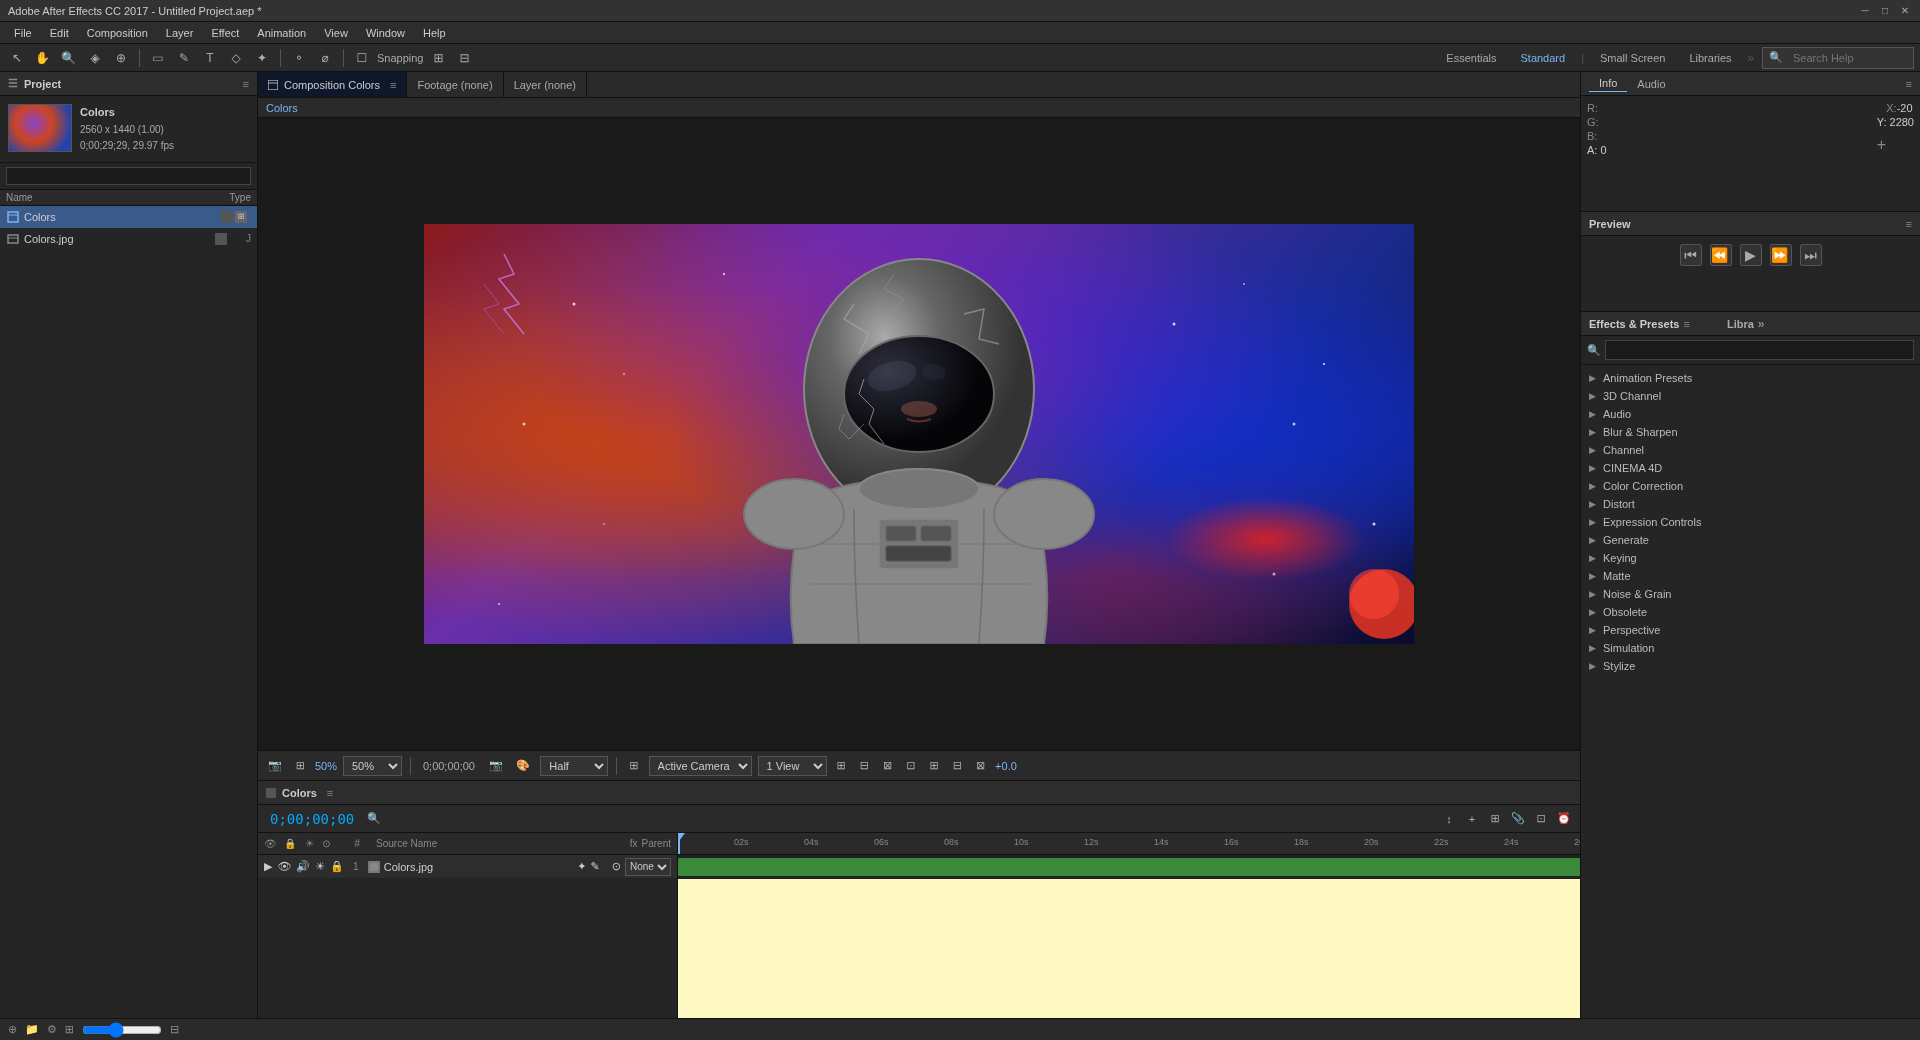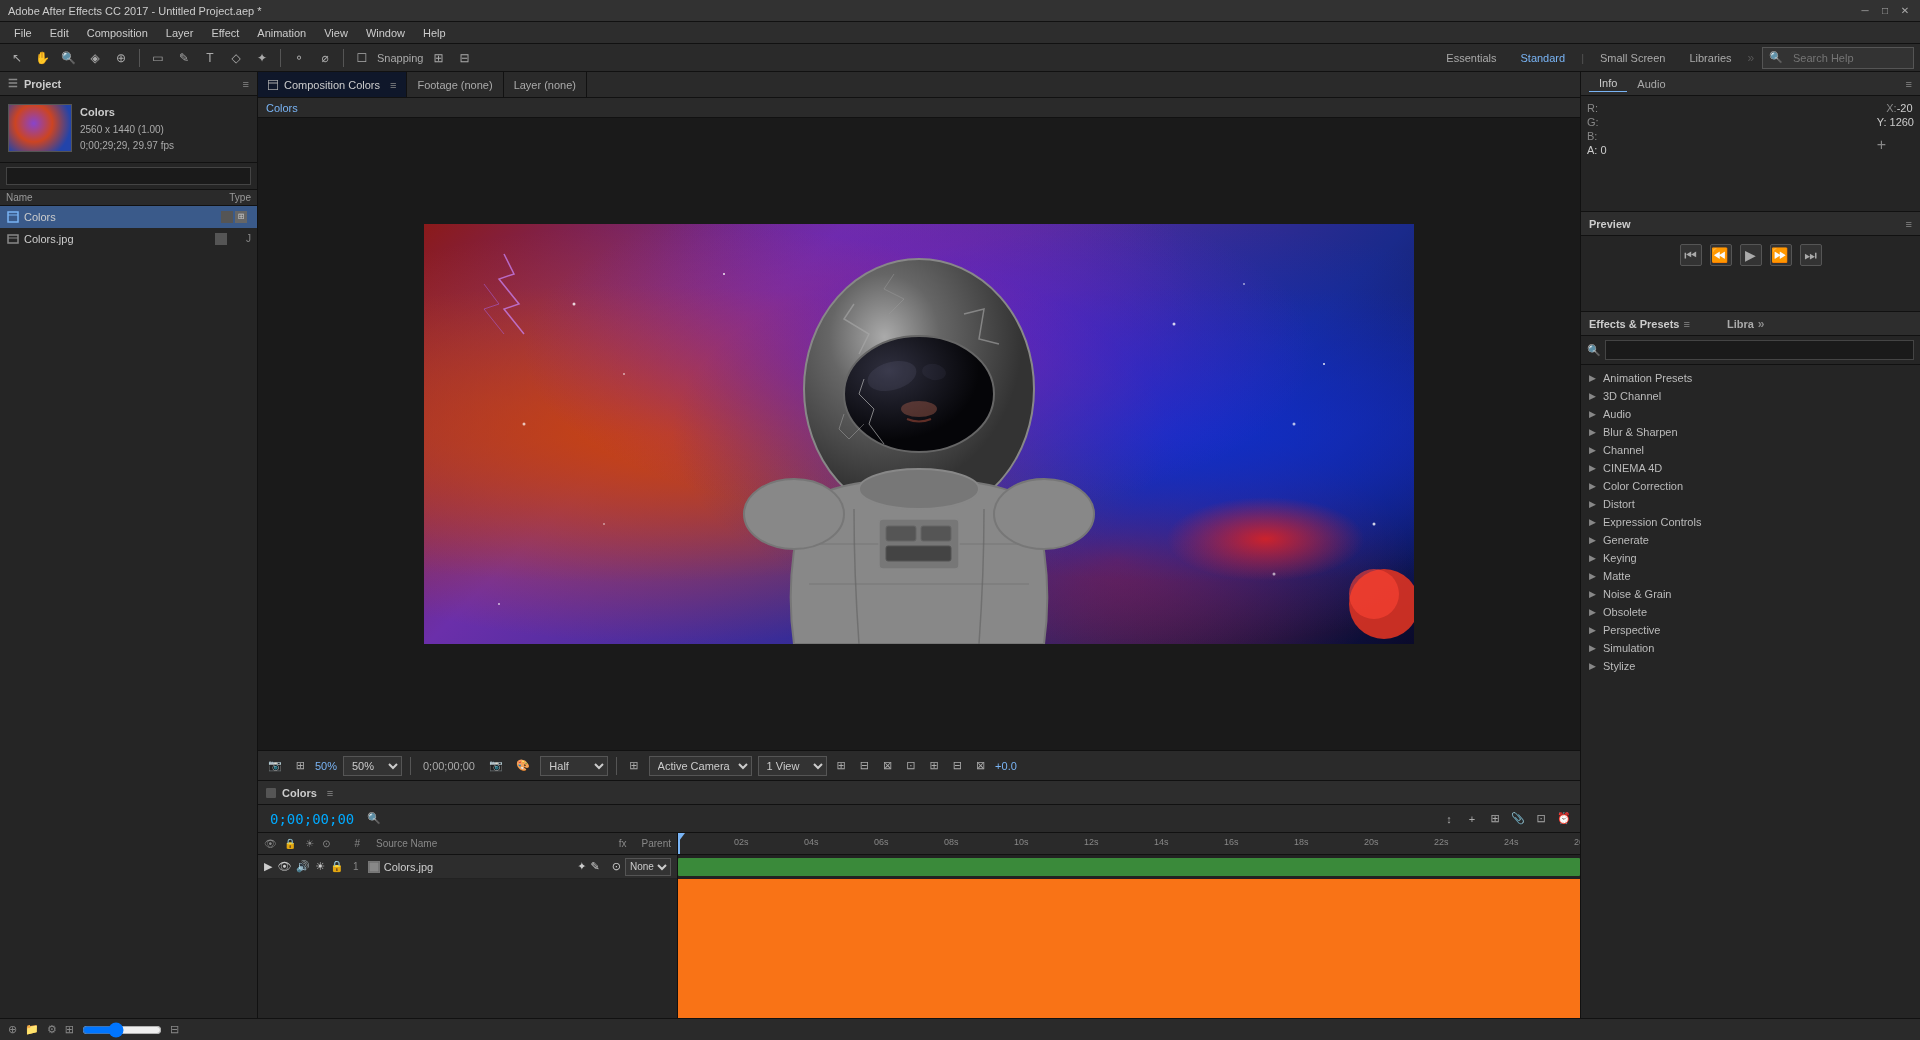--- a/index.html
+++ b/index.html
@@ -331,21 +331,21 @@
       gap: 4px;
       background: #2d2d2d;
       border-bottom: 1px solid #222;
     }
     .layer-num { width: 16px; font-size: 10px; color: #888; text-align: center; }
     .layer-name { flex: 1; font-size: 11px; color: #ccc; }
     .layer-icon { width: 12px; height: 12px; background: #777; font-size: 8px; display: flex; align-items: center; justify-content: center; }
 
     .timeline-right {
       flex: 1;
-      background: #f97316;
+      background: #fef9c3;
       position: relative;
       overflow: hidden;
     }
     .timeline-ruler {
       height: 22px;
       background: #2a2a2a;
       border-bottom: 1px solid #111;
       position: relative;
     }
     .ruler-marks {
@@ -858,21 +858,21 @@
 
           <div class="timeline-col-header">
             <div style="display:flex;gap:8px;align-items:center;">
               <span>👁</span>
               <span>🔒</span>
               <span>☀</span>
               <span>⊙</span>
               <span style="margin-left:16px;">#</span>
             </div>
             <span style="margin-left:10px;">Source Name</span>
-            <div style="margin-left:auto;display:flex;gap:15px;">
+            <div style="margin-left:auto;display:flex;gap:4px;">
               <span>fx</span>
               <span>Parent</span>
             </div>
           </div>
 
           <div class="timeline-layer">
             <div style="display:flex;gap:5px;align-items:center;">
               <span style="cursor:pointer;">▶</span>
               <span style="cursor:pointer;">👁</span>
               <span style="cursor:pointer;">🔊</span>
@@ -961,21 +961,21 @@
           <div class="info-row">
             <span class="info-val">A: 0</span>
           </div>
         </div>
         <div class="info-right">
           <div class="info-row">
             <span class="info-label">X:</span>
             <span class="info-val">-20</span>
           </div>
           <div class="info-row">
-            <span class="info-val">Y: 1260</span>
+            <span class="info-val">Y: 2280</span>
           </div>
           <div class="info-row" style="margin-top:8px;">
             <span style="font-size:16px;color:#888;cursor:pointer;">+</span>
           </div>
         </div>
       </div>
     </div>
 
     <div class="preview-panel">
       <div class="preview-header">

